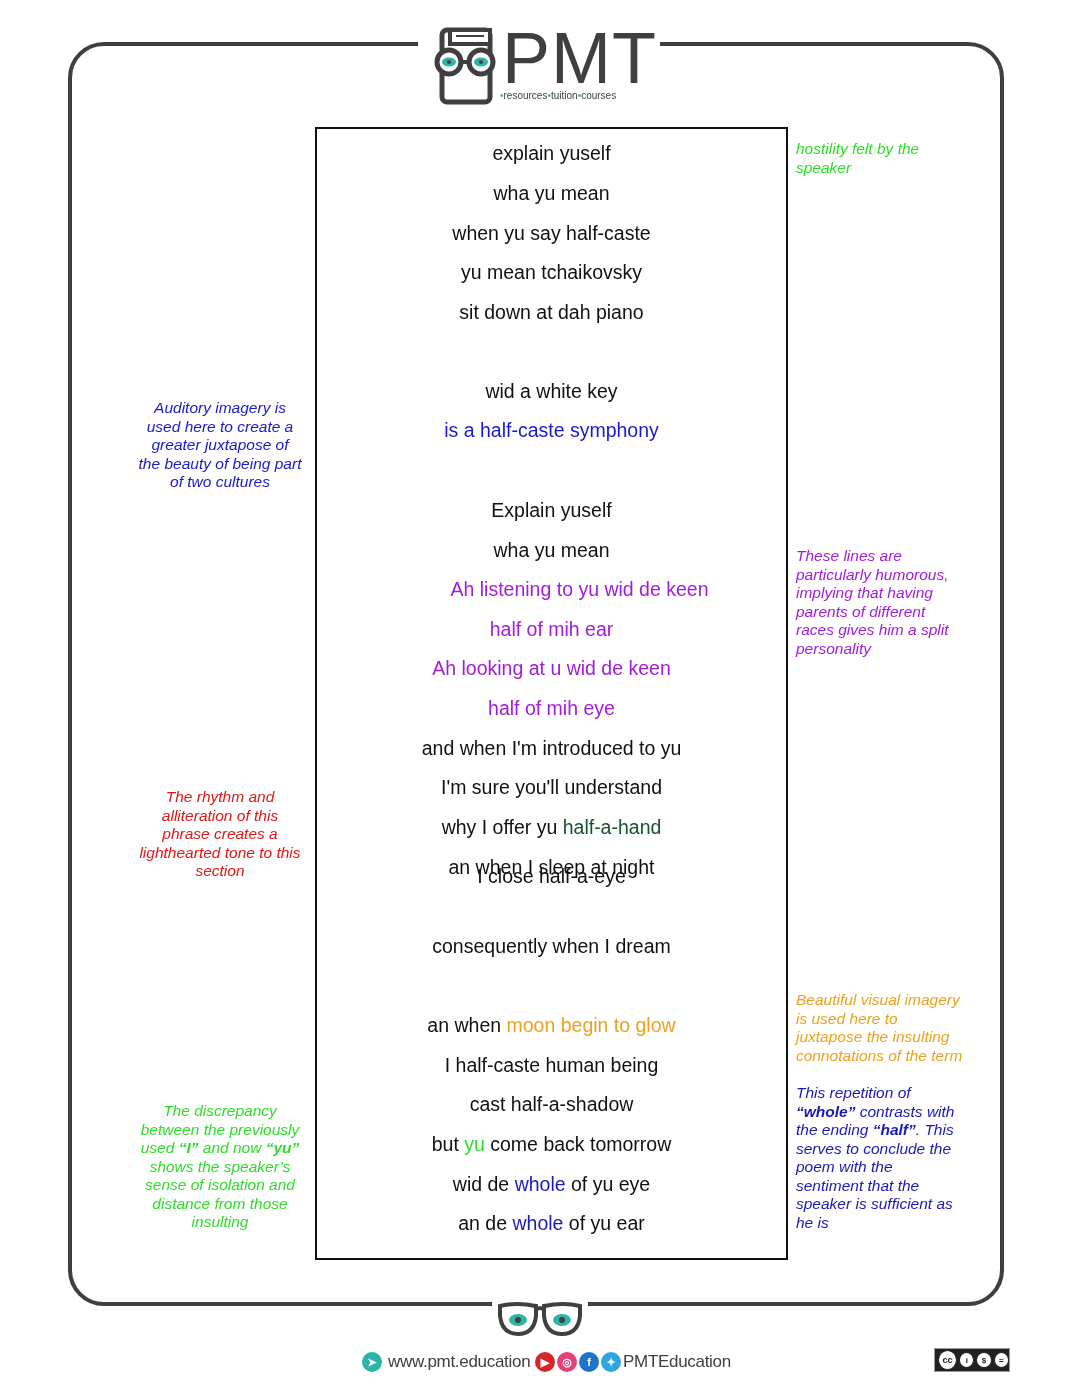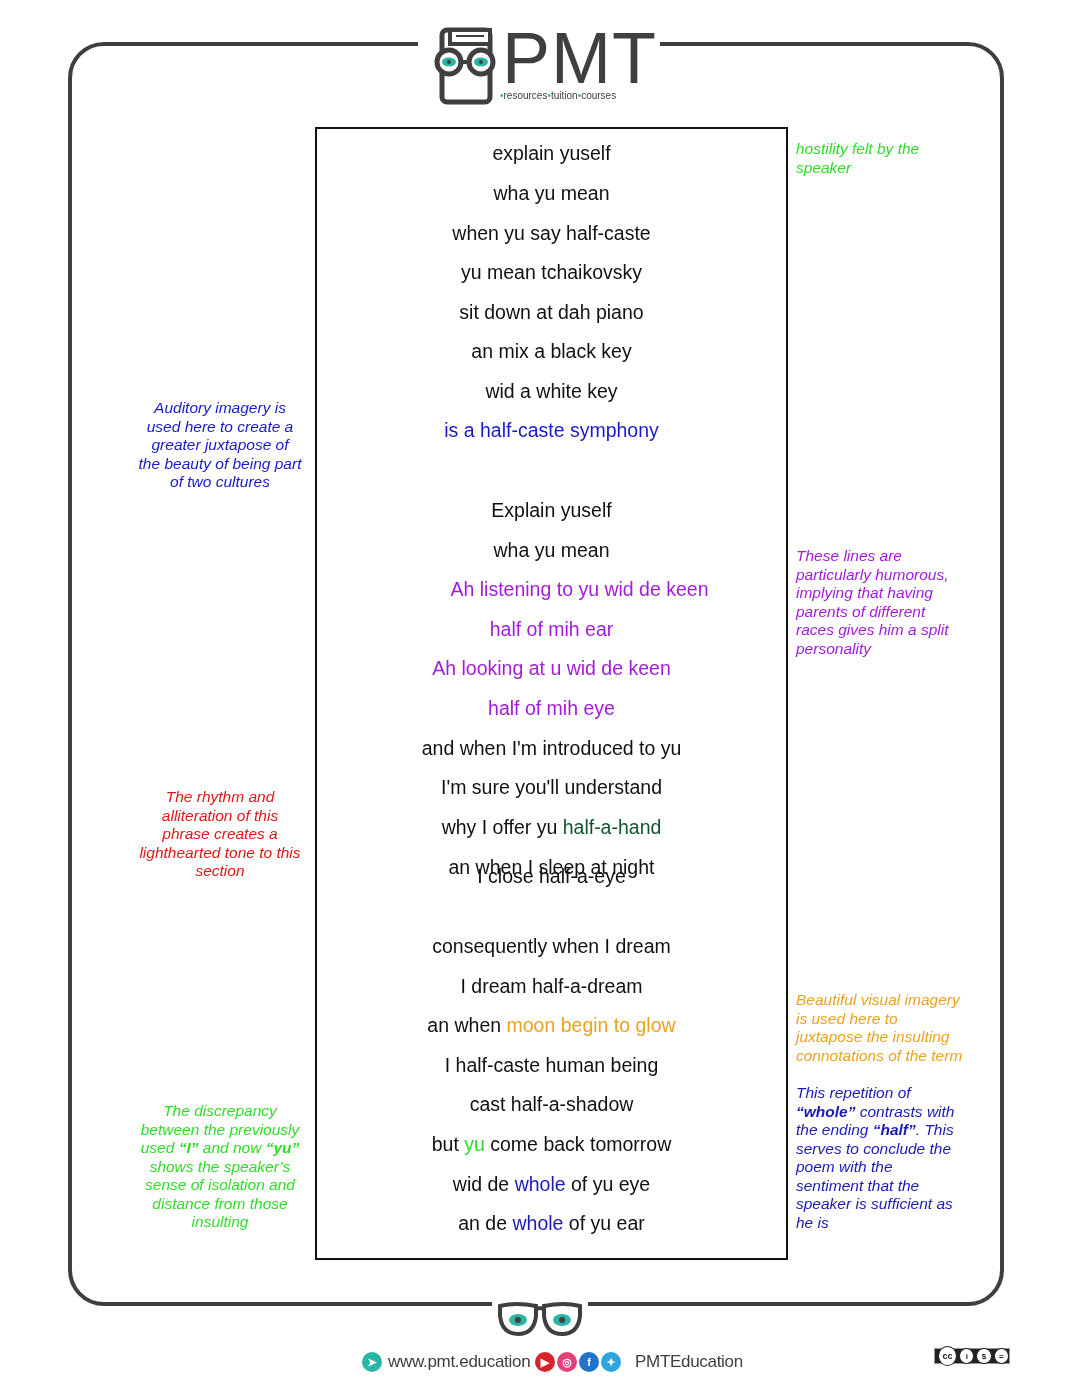--- a/index.html
+++ b/index.html
@@ -41,21 +41,21 @@
     }
     .note.left { text-align: center; }
     .note.right { text-align: left; }
 
     .footer-web { position: absolute; left: 362px; top: 1350px; height: 24px; display: flex; align-items: center; gap: 6px; }
     .footer-social { position: absolute; left: 535px; top: 1350px; height: 24px; display: flex; align-items: center; gap: 2px; }
     .footer-text { font-family: "Liberation Sans", sans-serif; font-size: 17px; color: #3f3f3f; font-stretch: condensed; letter-spacing: -0.3px; }
     .circ { width: 20px; height: 20px; border-radius: 50%; display: inline-flex; align-items: center; justify-content: center; color: #fff; font-size: 11px; font-weight: bold; }
 
     .cc-badge {
-      position: absolute; left: 934px; top: 1348px; width: 76px; height: 16px;
+      position: absolute; left: 934px; top: 1348px; width: 76px; height: 24px;
       background: #222; border: 1px solid #999; box-sizing: border-box; display: flex; align-items: center; gap: 2px; padding-left: 3px;
     }
     .cc-circle { width: 16px; height: 16px; border-radius: 50%; background: #fff; border: 1.5px solid #222; box-sizing: border-box; font-size: 8px; font-weight: bold; color:#222; display:flex; align-items:center; justify-content:center; }
   </style>
 </head>
 <body>
 
 <div class="frame"></div>
 <div class="logo-gap"></div>
 <div class="glasses-gap"></div>
@@ -78,36 +78,34 @@
     <span class="dot">•</span><span>resources</span><span class="dot">•</span><span>tuition</span><span class="dot">•</span><span>courses</span>
   </div>
 </div>
 
 <div class="poem-box" id="poem-box">
     <div class="line" style="top: 12px;"><span style="white-space: pre;">explain yuself</span></div>
     <div class="line" style="top: 52px;"><span style="white-space: pre;">wha yu mean</span></div>
     <div class="line" style="top: 92px;"><span style="white-space: pre;">when yu say half-caste</span></div>
     <div class="line" style="top: 131px;"><span style="white-space: pre;">yu mean tchaikovsky</span></div>
     <div class="line" style="top: 171px;"><span style="white-space: pre;">sit down at dah piano</span></div>
-    <div class="line" style="top: 210px;"><span style="white-space: pre;">an mix a black key</span></div>
     <div class="line" style="top: 250px;"><span style="white-space: pre;">wid a white key</span></div>
     <div class="line" style="top: 289px;"><span class="c-blue" style="white-space: pre;">is a half-caste symphony</span></div>
     <div class="line" style="top: 369px;"><span style="white-space: pre;">Explain yuself</span></div>
     <div class="line" style="top: 409px;"><span style="white-space: pre;">wha yu mean</span></div>
     <div class="line" style="top: 448px; padding-left: 28px;"><span class="c-purple" style="white-space: pre;">Ah listening to yu wid de keen</span></div>
     <div class="line" style="top: 488px;"><span class="c-purple" style="white-space: pre;">half of mih ear</span></div>
     <div class="line" style="top: 527px;"><span class="c-purple" style="white-space: pre;">Ah looking at u wid de keen</span></div>
     <div class="line" style="top: 567px;"><span class="c-purple" style="white-space: pre;">half of mih eye</span></div>
     <div class="line" style="top: 607px;"><span style="white-space: pre;">and when I'm introduced to yu</span></div>
     <div class="line" style="top: 646px;"><span style="white-space: pre;">I'm sure you'll understand</span></div>
     <div class="line" style="top: 686px;"><span style="white-space: pre;">why I offer yu </span><span class="c-red" style="white-space: pre;">half-a-hand</span></div>
     <div class="line" style="top: 726px;"><span style="white-space: pre;">an when I sleep at night</span></div>
     <div class="line" style="top: 735px;"><span style="white-space: pre;">I close half-a-eye</span></div>
     <div class="line" style="top: 805px;"><span style="white-space: pre;">consequently when I dream</span></div>
-    <div class="line" style="top: 845px;"><span style="white-space: pre;">I dream half-a-dream</span></div>
     <div class="line" style="top: 884px;"><span style="white-space: pre;">an when </span><span class="c-orange" style="white-space: pre;">moon begin to glow</span></div>
     <div class="line" style="top: 924px;"><span style="white-space: pre;">I half-caste human being</span></div>
     <div class="line" style="top: 963px;"><span style="white-space: pre;">cast half-a-shadow</span></div>
     <div class="line" style="top: 1003px;"><span style="white-space: pre;">but </span><span class="c-green" style="white-space: pre;">yu</span><span style="white-space: pre;"> come back tomorrow</span></div>
     <div class="line" style="top: 1043px;"><span style="white-space: pre;">wid de </span><span class="c-dblue" style="white-space: pre;">whole</span><span style="white-space: pre;"> of yu eye</span></div>
     <div class="line" style="top: 1082px;"><span style="white-space: pre;">an de </span><span class="c-dblue" style="white-space: pre;">whole</span><span style="white-space: pre;"> of yu ear</span></div>
   </div>
 
 <div class="note right" style="left:796px; top:140px; color:#2fdc2a;">
   <div>hostility felt by the</div>
@@ -179,21 +177,21 @@
 
 <div class="footer-web">
   <span class="circ" style="background:#2bb5a7;">➤</span>
   <span class="footer-text">www.pmt.education</span>
 </div>
 <div class="footer-social">
   <span class="circ" style="background:#d6262b;">▶</span>
   <span class="circ" style="background:#e4407a;">◎</span>
   <span class="circ" style="background:#1f73c9;">f</span>
   <span class="circ" style="background:#2ea5de;">✦</span>
-  <span class="footer-text" style="margin-left:12px;">PMTEducation</span>
+  <span class="footer-text" style="margin-left:0;">PMTEducation</span>
 </div>
 
 <div class="cc-badge">
   <span class="cc-circle" style="width:20px;height:20px;font-size:9px;">cc</span>
   <span class="cc-circle">i</span>
   <span class="cc-circle">$</span>
   <span class="cc-circle">=</span>
 </div>
 
 </body></html>

